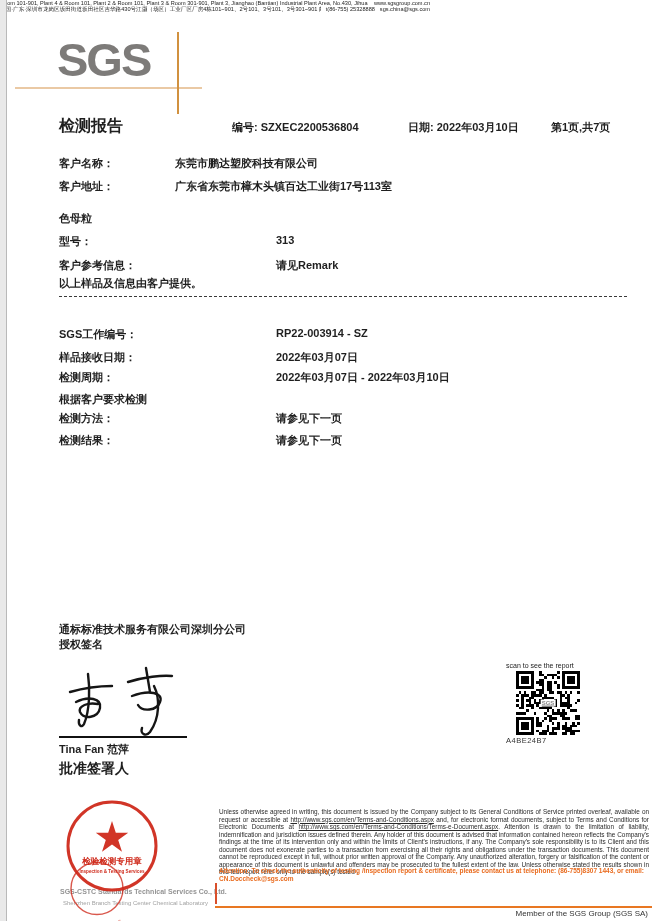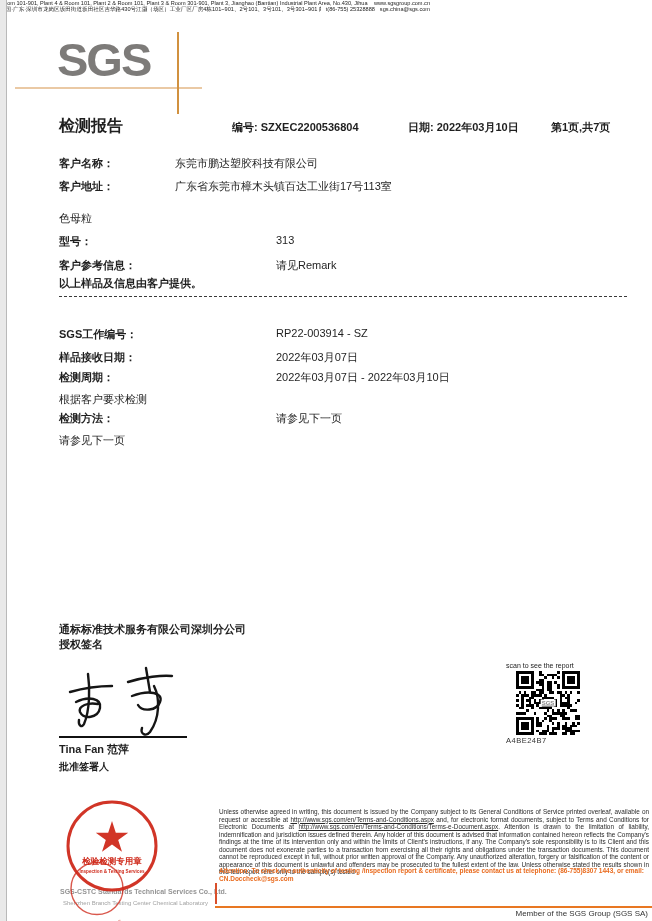--- a/index.html
+++ b/index.html
@@ -20,37 +20,37 @@
   
   .rpt-title{left:59px;top:116px;font-size:16px;font-weight:bold;}
   .hdr-no{left:232px;top:120px;font-size:11px;font-weight:600;}
   .hdr-date{left:408px;top:120px;font-size:11px;font-weight:600;}
   .hdr-page{left:551px;top:120px;font-size:11px;font-weight:600;}
 
   .row{position:absolute;left:59px;display:flex;font-size:11px;gap:44px;}
   .row .lbl{font-weight:600;flex:0 0 auto;}
   .client-row .lbl{width:72px;}
   .wide-row .lbl{width:173px;}
-  .row .val{font-weight:400;}
+  .row .val{font-weight:700;}
 
   .note-line{left:59px;top:276px;font-size:11px;font-weight:600;}
   .dashes{left:59px;top:296px;width:568px;height:1px;
     background:repeating-linear-gradient(90deg,#3a3a3a 0 3px,transparent 3px 5px);}
 
   .concl{position:absolute;left:59px;top:450px;display:flex;font-size:11px;}
   .concl .lbl{font-weight:600;width:173px;flex:0 0 auto;}
   .concl .val{width:398px;line-height:16px;font-weight:500;text-align:justify;}
 
   
   .company-line{left:59px;top:622px;font-size:11px;font-weight:600;}
   .auth-line{left:59px;top:637px;font-size:11px;font-weight:600;}
   .sig-svg{left:62px;top:662px;}
   .sig-rule{left:59px;top:736px;width:128px;height:2px;background:#111;}
   .sig-name{left:59px;top:742px;font-size:11px;font-weight:600;}
-  .sig-role{left:59px;top:760px;font-size:10px;font-weight:600;}
+  .sig-role{left:59px;top:760px;font-size:14px;font-weight:600;}
 
   
   .qr-wrap{left:506px;top:662px;width:84px;}
   .qr-caption{font-size:7px;color:#222;margin-bottom:2px;}
   .qr-code-box{position:relative;width:64px;height:64px;margin:0 auto;}
   .qr-id{font-size:7.5px;color:#333;margin-top:1px;letter-spacing:.5px;}
 
   
   .disclaimer{left:219px;top:808px;width:430px;font-size:6.4px;line-height:7.5px;
     text-align:justify;color:#2b2b2b;font-weight:500;}
@@ -125,20 +125,21 @@
     <span class="val">2022年03月07日 - 2022年03月10日</span>
   </div>
   <div class="row wide-row" style="top:392px">
     <span class="val">根据客户要求检测</span>
   </div>
   <div class="row wide-row" style="top:411px">
     <span class="lbl">检测方法：</span>
     <span class="val">请参见下一页</span>
   </div>
   <div class="row wide-row" style="top:433px">
+    <span class="lbl">检测结果：</span>
     <span class="val">请参见下一页</span>
   </div>
 
 
   <div class="abs company-line">通标标准技术服务有限公司深圳分公司</div>
   <div class="abs auth-line">授权签名</div>
 
   <svg class="abs sig-svg" width="150" height="78" viewBox="0 0 150 78">
     <g fill="none" stroke="#151515" stroke-width="2.4" stroke-linecap="round" stroke-linejoin="round">
       <path d="M8,30 C22,26 38,24 50,24"></path>

